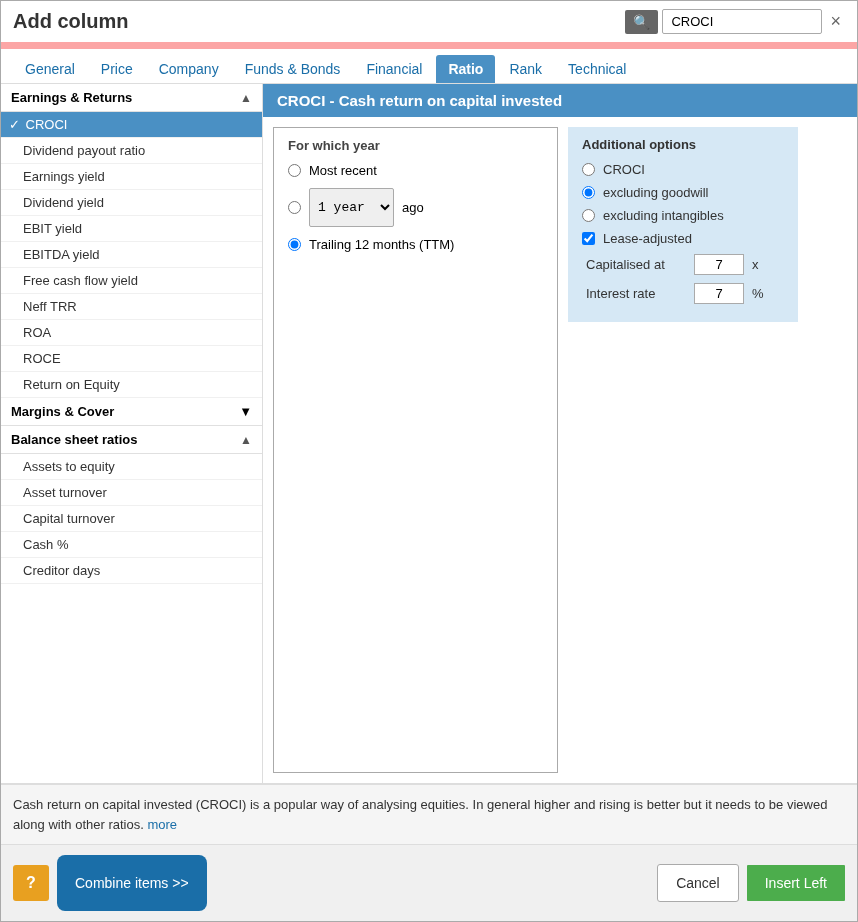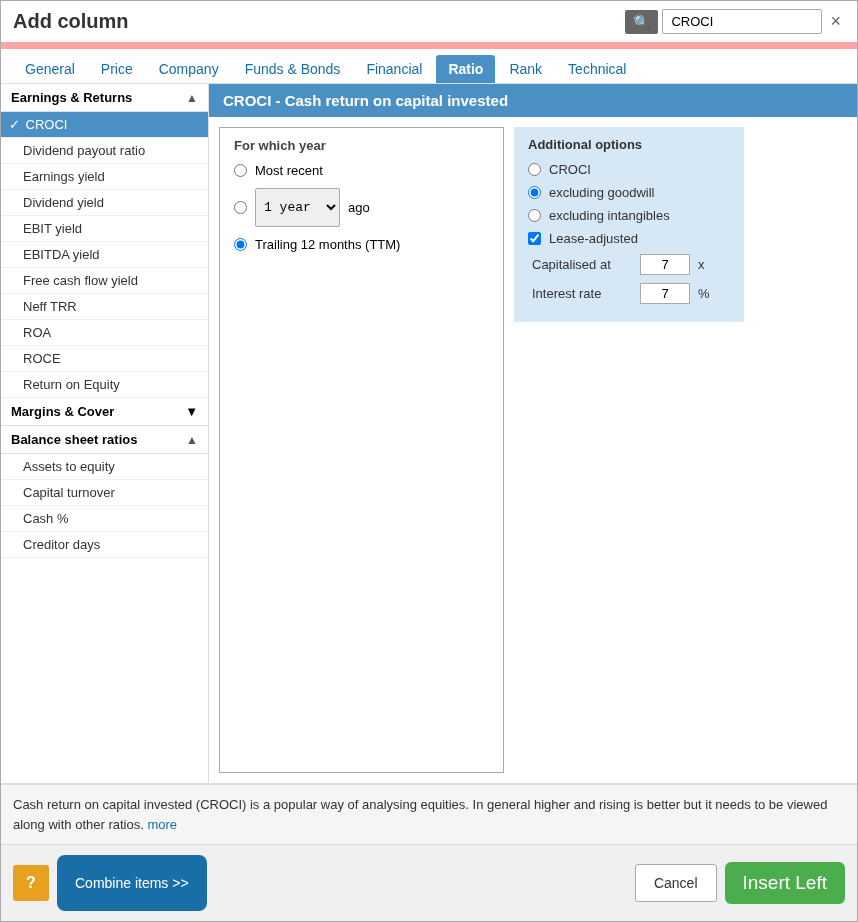--- a/index.html
+++ b/index.html
@@ -97,21 +97,21 @@
 
     
     .main-content {
       display: flex;
       flex: 1;
       border-bottom: 1px solid #ddd;
     }
 
     
     .left-panel {
-      width: 208px;
+      width: 262px;
       border-right: 1px solid #ddd;
       overflow-y: auto;
       background: #fff;
     }
 
     .section-header {
       display: flex;
       align-items: center;
       justify-content: space-between;
       padding: 6px 10px;
@@ -337,23 +337,23 @@
       border-radius: 3px;
       padding: 10px 18px;
       font-size: 14px;
       cursor: pointer;
     }
 
     .insert-left-btn {
       background: #4cad4c;
       color: #fff;
       border: none;
-      border-radius: 6px;
+      border-radius: 1px;
       padding: 10px 18px;
-      font-size: 19px;
+      font-size: 14px;
       cursor: pointer;
     }
 
     .insert-right-btn {
       background: #2d8a2d;
       color: #fff;
       border: none;
       border-radius: 3px;
       padding: 10px 18px;
       font-size: 14px;
@@ -413,20 +413,21 @@
       <div class="section-header-collapsed">
         <span>Margins &amp; Cover</span>
         <span class="arrow">▼</span>
       </div>
 
       <div class="section-header">
         <span>Balance sheet ratios</span>
         <span class="arrow">▲</span>
       </div>
       <div class="list-item">Assets to equity</div>
+      <div class="list-item">Asset turnover</div>
       <div class="list-item">Capital turnover</div>
       <div class="list-item">Cash %</div>
       <div class="list-item">Creditor days</div>
 
     </div>
 
     <div class="right-panel">
 
       <div class="column-title-bar">CROCI - Cash return on capital invested</div>
 

